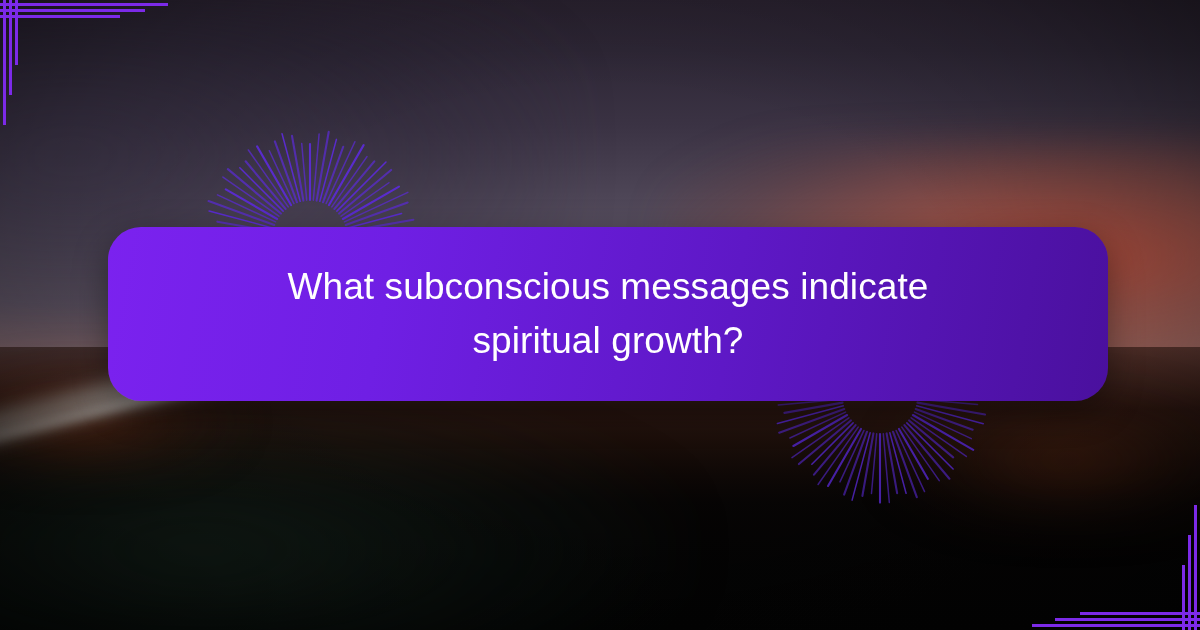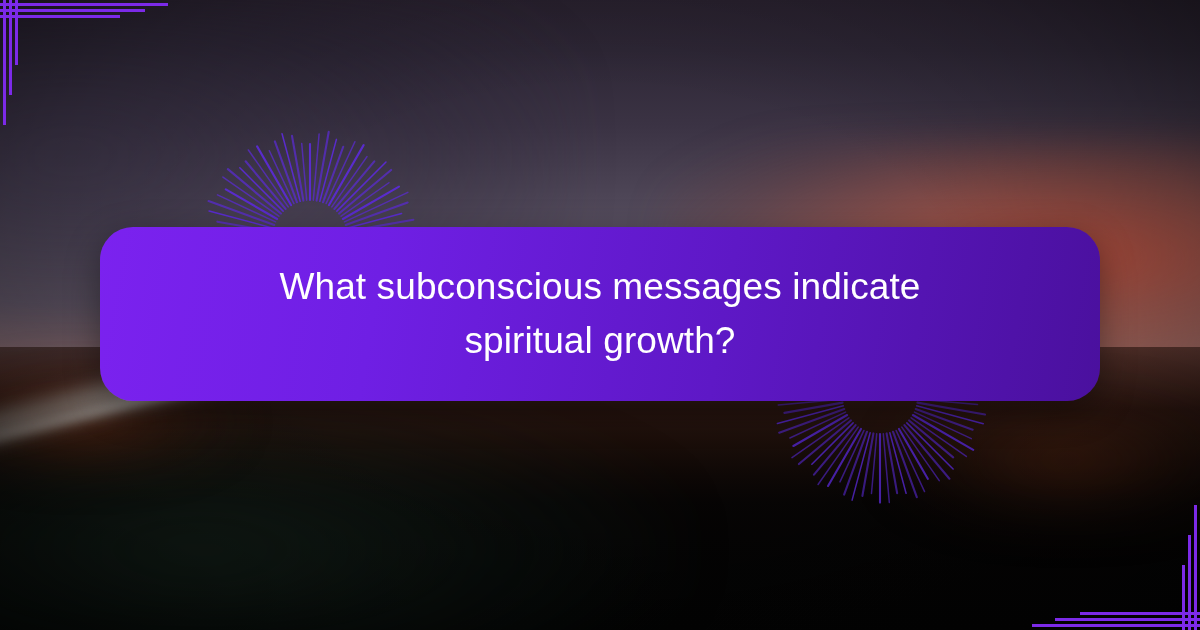--- a/index.html
+++ b/index.html
@@ -164,21 +164,21 @@
 
   
   .corner { position:absolute; }
   .corner span { position:absolute; display:block; background:#7c2ae8; }
   .corner.tl { left:0; top:0; }
   .corner.br { right:0; bottom:0; }
 
   
   .card {
     position:absolute;
-    left:100px;
+    left:108px;
     top:227px;
     width:1000px;
     height:174px;
     border-radius:33px;
     background:linear-gradient(100deg, #7b22ef 0%, #6f1fe4 28%, #5e18c6 62%, #4a109e 100%);
     box-shadow:0 10px 34px rgba(0,0,0,0.40);
     display:flex;
     align-items:center;
     justify-content:center;
   }

